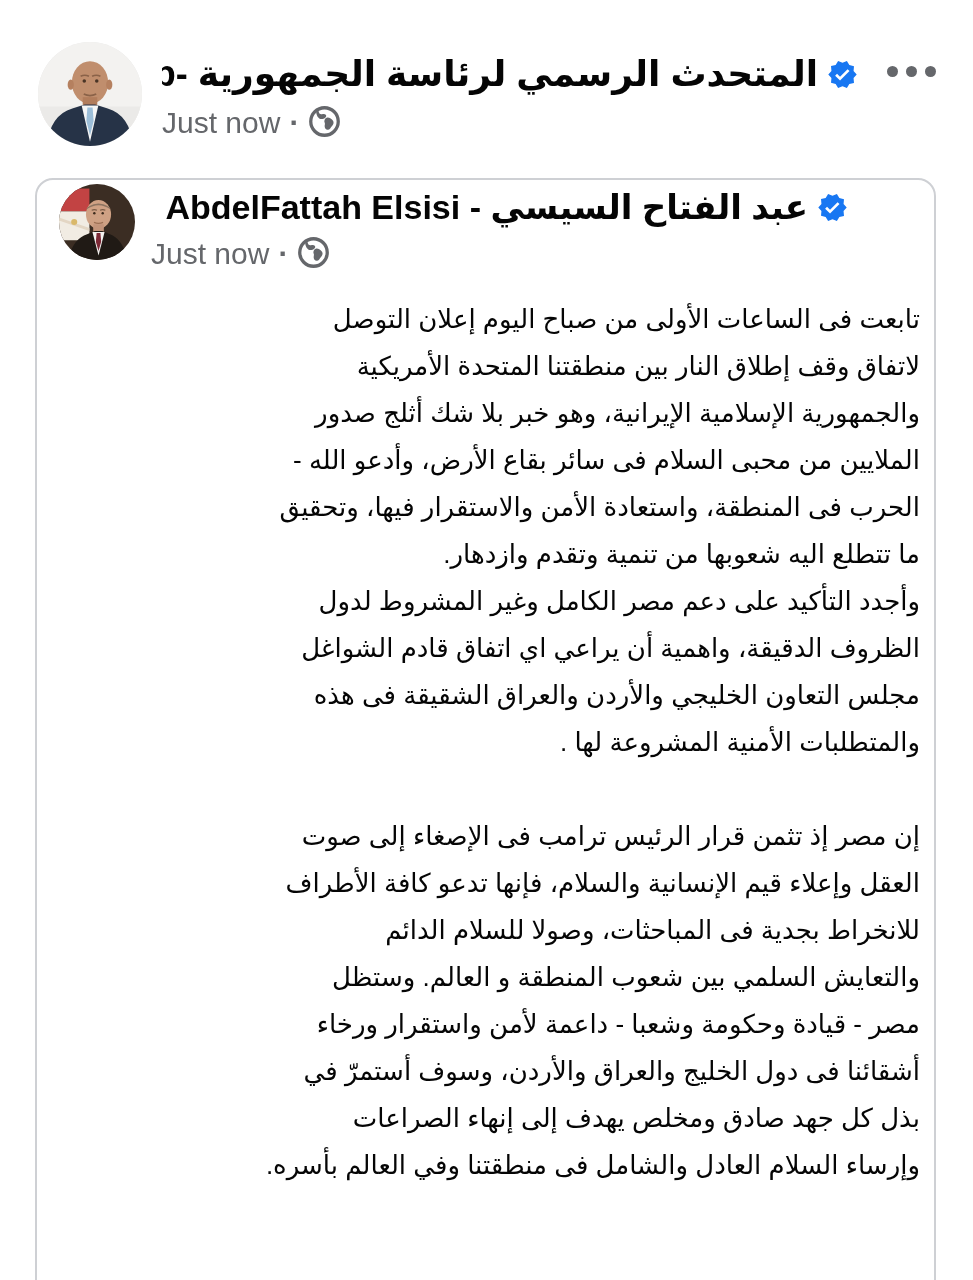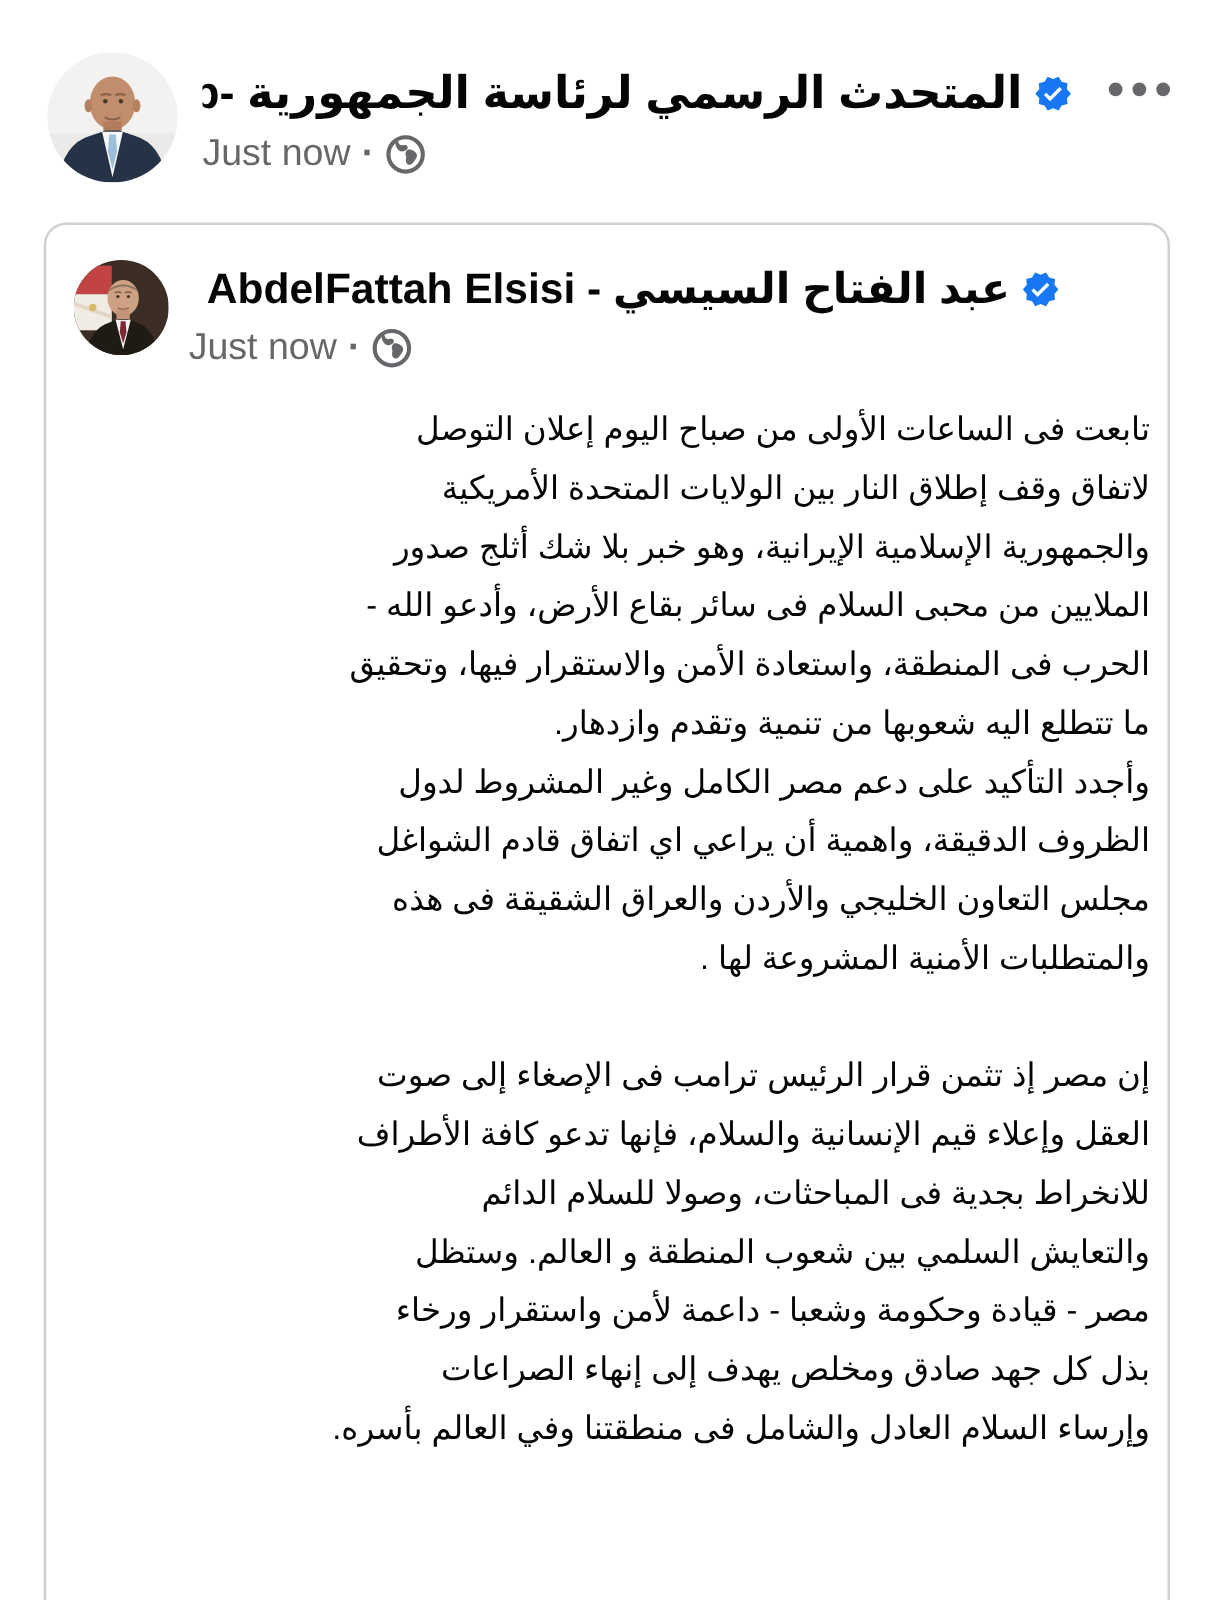--- a/index.html
+++ b/index.html
@@ -13,32 +13,32 @@
   .outer-header{display:flex;padding:42px 37px 0 38px;align-items:flex-start;}
   .avatar{border-radius:50%;overflow:hidden;flex:0 0 auto;box-shadow:inset 0 0 0 1px rgba(0,0,0,.10);}
   .avatar svg{display:block;width:100%;height:100%;}
   .avatar-outer{width:104px;height:104px;}
   .header-text{flex:1;min-width:0;margin-left:20px;padding-top:8px;padding-right:16px;}
   .name-row{display:flex;direction:rtl;align-items:center;gap:9px;
     font-weight:700;color:#050505;white-space:nowrap;overflow:hidden;}
   .name-row .badge{flex:0 0 auto;display:flex;}
   .outer-header .name-row{font-size:36px;line-height:48px;}
   .outer-header .badge svg{width:31px;height:31px;}
-  .meta-row{display:flex;direction:ltr;align-items:center;gap:9px;
+  .meta-row{display:flex;direction:ltr;gap:9px;
     color:#65676b;font-size:30px;margin-top:7px;line-height:36px;}
   .meta-sep{font-weight:700;}
   .globe{display:flex;}
   .globe svg{width:33px;height:33px;}
   .menu-btn{flex:0 0 auto;width:62px;display:flex;gap:8px;justify-content:flex-end;
     padding-top:24px;cursor:pointer;}
   .menu-btn .dot{width:11px;height:11px;border-radius:50%;background:#65676b;}
   
   .shared-card{box-sizing:border-box;margin:32px 0 0 35px;width:901px;height:1140px;
     border:2px solid #ced0d4;border-radius:18px;background:#ffffff;}
-  .inner-header{display:flex;padding:28px 16px 0 22px;align-items:flex-start;}
+  .inner-header{display:flex;padding:4px 16px 0 22px;align-items:flex-start;}
   .avatar-inner{width:76px;height:76px;}
   .inner-header .header-text{margin-left:16px;margin-right:70px;padding-top:0;padding-right:0;}
   .inner-header .name-row{font-size:34px;line-height:46px;}
   .inner-header .badge svg{width:31px;height:31px;}
   .inner-header .meta-row{margin-top:6px;}
   
   .post-body{direction:rtl;text-align:right;padding:24px 14px 0 30px;
     color:#050505;font-size:26px;font-weight:500;overflow:hidden;}
   .body-line{min-height:47px;line-height:47px;white-space:nowrap;}
 </style>
@@ -142,33 +142,34 @@
               <path fill="#65676b" d="M6.8 3.6c1.6.9.7 2.4 2.2 2.9s3-.4 3.9.6-.1 2.4-1.6 2.9-3 .4-4-1.1-2-3.9-.5-5.3z"></path>
               <path fill="#65676b" d="M13.6 9.2c1.8-.3 3.6.8 4.6 2.2.8 1.2.3 2.8-.7 3.8s-1.3 2.5-2.8 2.8-2.6-1-2.6-2.5c0-1 .5-1.8 0-2.8s.1-3.2 1.5-3.5z"></path>
             </svg>
           </span>
         </div>
       </div>
     </div>
 
     <div class="post-body">
       <div class="body-line">تابعت فى الساعات الأولى من صباح اليوم إعلان التوصل</div>
-      <div class="body-line">لاتفاق وقف إطلاق النار بين الولايات المتحدة الأمريكية</div>
+      <div class="body-line">لاتفاق وقف إطلاق النار بين منطقتنا المتحدة الأمريكية</div>
       <div class="body-line">والجمهورية الإسلامية الإيرانية، وهو خبر بلا شك أثلج صدور</div>
       <div class="body-line">الملايين من محبى السلام فى سائر بقاع الأرض، وأدعو الله -</div>
       <div class="body-line">الحرب فى المنطقة، واستعادة الأمن والاستقرار فيها، وتحقيق</div>
       <div class="body-line">ما تتطلع اليه شعوبها من تنمية وتقدم وازدهار.</div>
       <div class="body-line">وأجدد التأكيد على دعم مصر الكامل وغير المشروط لدول</div>
       <div class="body-line">الظروف الدقيقة، واهمية أن يراعي اي اتفاق قادم الشواغل</div>
       <div class="body-line">مجلس التعاون الخليجي والأردن والعراق الشقيقة فى هذه</div>
       <div class="body-line">والمتطلبات الأمنية المشروعة لها .</div>
       <div class="body-line"></div>
       <div class="body-line">إن مصر إذ تثمن قرار الرئيس ترامب فى الإصغاء إلى صوت</div>
       <div class="body-line">العقل وإعلاء قيم الإنسانية والسلام، فإنها تدعو كافة الأطراف</div>
       <div class="body-line">للانخراط بجدية فى المباحثات، وصولا للسلام الدائم</div>
       <div class="body-line">والتعايش السلمي بين شعوب المنطقة و العالم. وستظل</div>
       <div class="body-line">مصر - قيادة وحكومة وشعبا - داعمة لأمن واستقرار ورخاء</div>
+      <div class="body-line">أشقائنا فى دول الخليج والعراق والأردن، وسوف أستمرّ في</div>
       <div class="body-line">بذل كل جهد صادق ومخلص يهدف إلى إنهاء الصراعات</div>
       <div class="body-line">وإرساء السلام العادل والشامل فى منطقتنا وفي العالم بأسره.</div>
     </div>
 
   </div>
 </div>
 
 </body></html>

